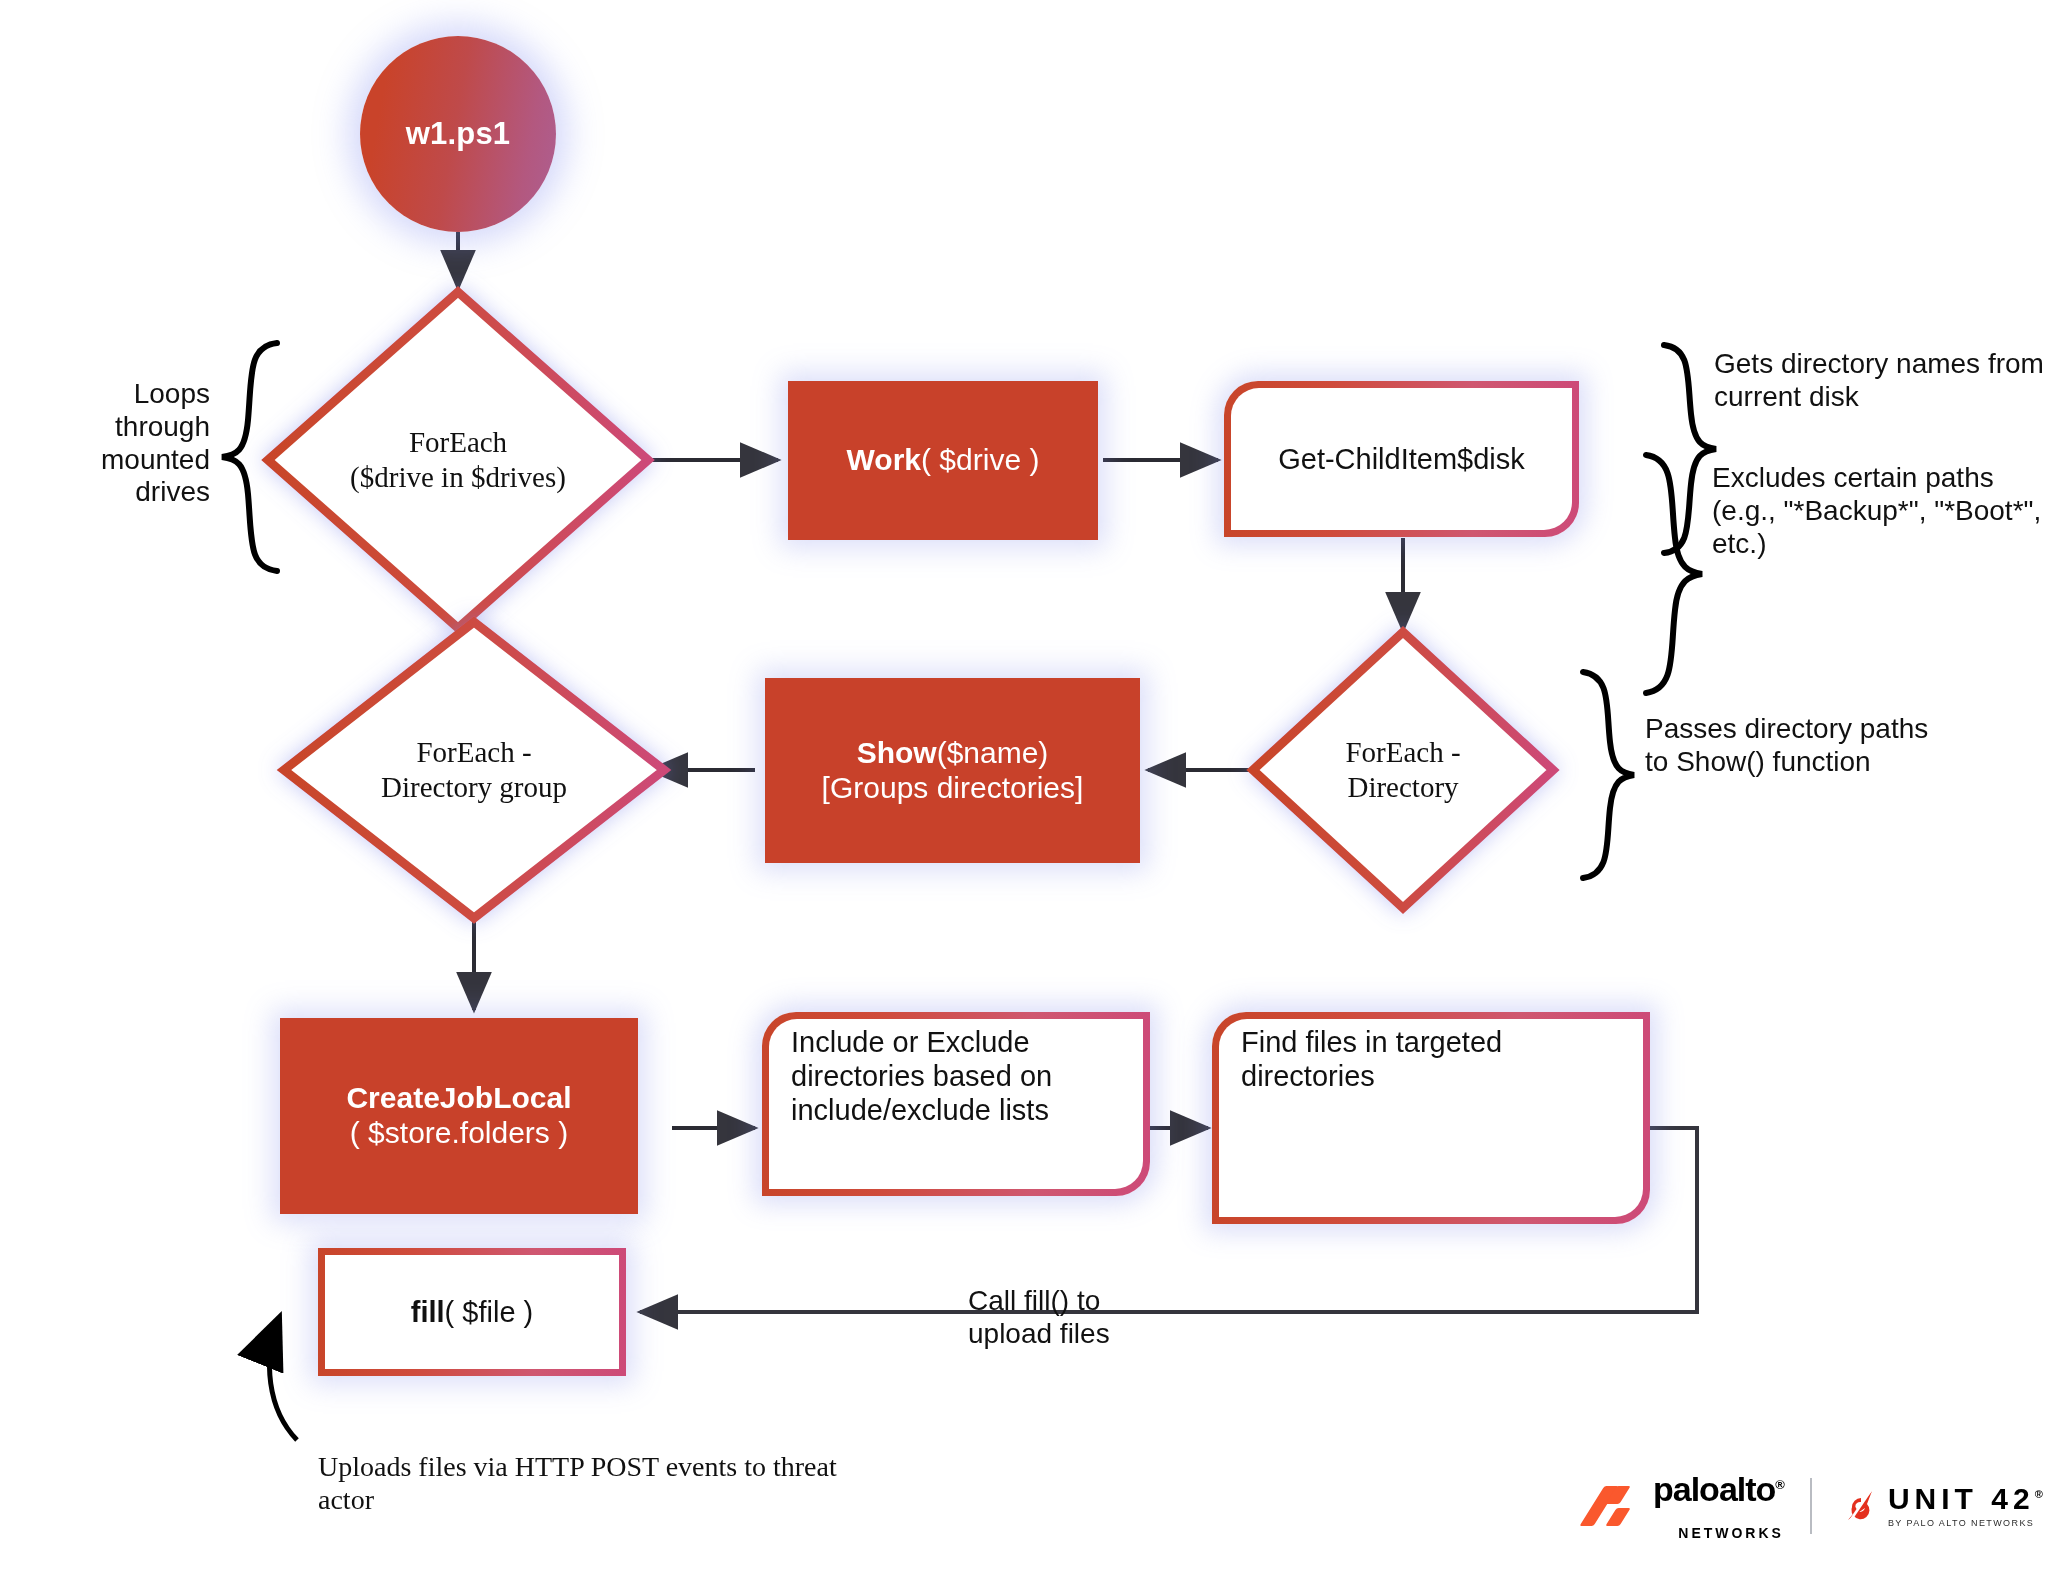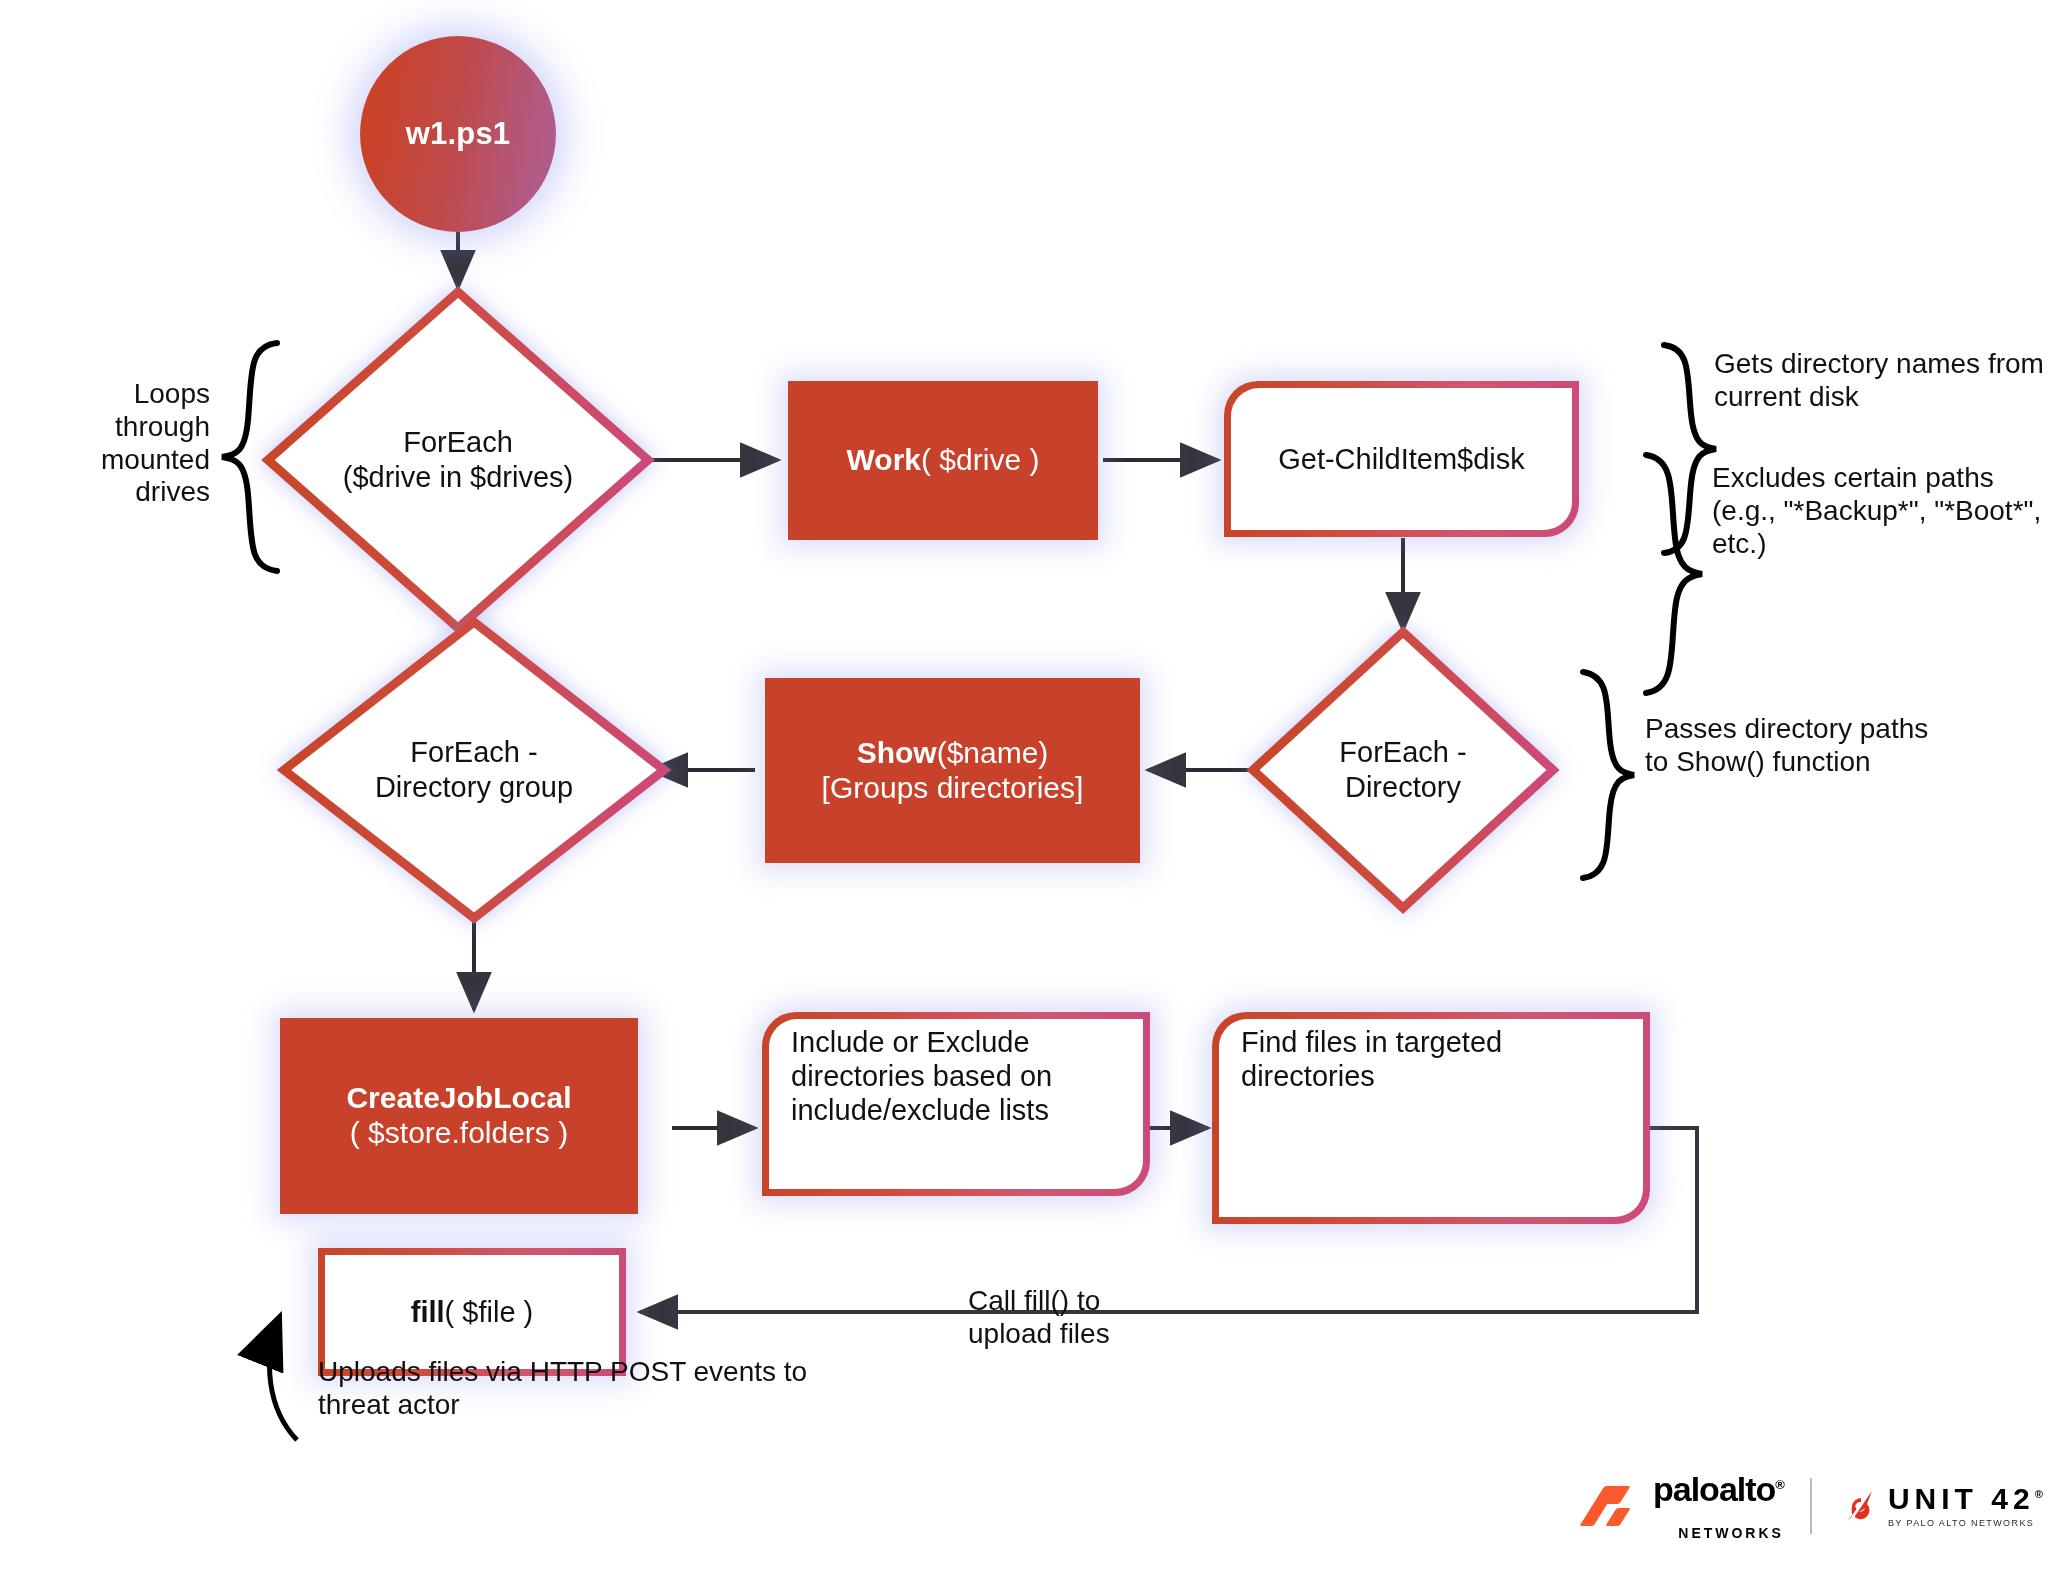--- a/index.html
+++ b/index.html
@@ -63,21 +63,21 @@
     justify-content: center;
     padding: 6px 18px;
   }
   .gbox .txt { font-size: 29px; line-height: 1.18; color: #111; }
   .r-tl-br { border-radius: 34px 0 34px 0; }
   .r-tl-br > .inner { border-radius: 28px 0 28px 0; }
   .r-none { border-radius: 0; }
   .r-none > .inner { border-radius: 0; }
 
   
-  .diamond-wrap { position: absolute; }
+  .diamond-wrap { position: absolute; font-family: Liberation Serif, serif; }
   .diamond-label {
     position: absolute; left: 0; top: 0;
     width: 100%; height: 100%;
     display: flex; align-items: center; justify-content: center;
     text-align: center; font-size: 29px; line-height: 1.2; color: #111;
     pointer-events: none;
   }
 
   
   .note { position: absolute; font-size: 28px; line-height: 1.17; color: #111; }
@@ -260,21 +260,21 @@
   <div class="note note-r" style="left:40px; top:378px; width:170px;">Loops through mounted drives</div>
 
   <div class="note" style="left:1714px; top:348px; width:330px;">Gets directory names from current disk</div>
 
   <div class="note" style="left:1712px; top:462px; width:338px;">Excludes certain paths (e.g., "*Backup*", "*Boot*", etc.)</div>
 
   <div class="note" style="left:1645px; top:713px; width:300px;">Passes directory paths to Show() function</div>
 
   <div class="note" style="left:968px; top:1285px; width:196px;">Call fill() to upload files</div>
 
-  <div class="note" style="left:318px; top:1356px; width:520px;">Uploads files via HTTP POST events to threat actor</div>
+  <div class="note" style="left:318px; top:1451px; width:520px;font-family:Liberation Serif, serif;">Uploads files via HTTP POST events to threat actor</div>
 
   <div id="footer-logos">
     <div class="pan-logo">
       <div class="pan-mark">
         <i></i>
           <i></i>
           <i></i>
       </div>
       <div class="pan-text">
         <div class="w1"><span>paloalto</span><sup>®</sup></div>

